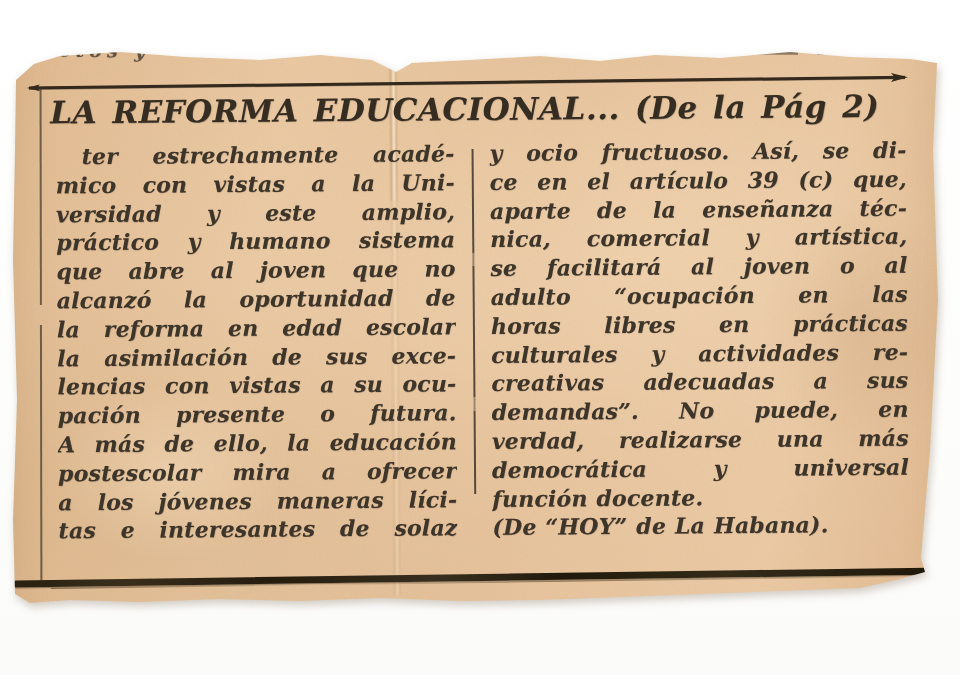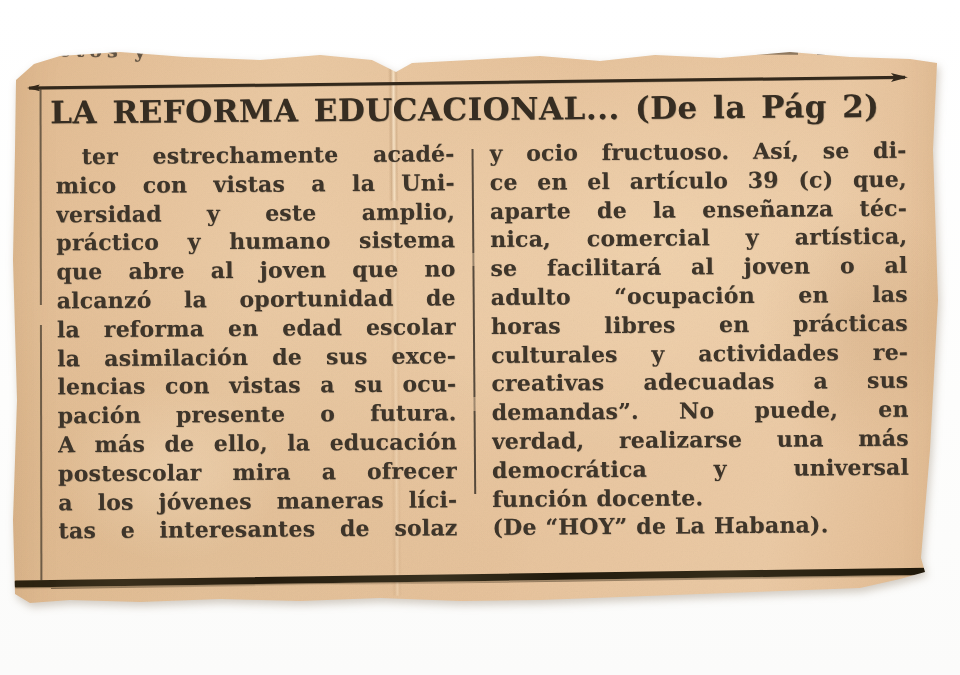--- a/index.html
+++ b/index.html
@@ -25,20 +25,21 @@
       937px 63px, 933px 150px, 938px 300px, 930px 450px, 921px 558px, 925px 572px,
       900px 579px, 860px 588px, 780px 591px, 700px 594px, 620px 597px, 540px 600px,
       460px 601px, 380px 598px, 300px 601px, 220px 599px, 140px 602px, 70px 600px,
       30px 603px, 15px 594px, 13px 520px, 17px 400px, 13px 260px, 15px 150px
     );
     background:
       radial-gradient(ellipse 420px 300px at 68% 36%, rgba(250,226,192,.38), rgba(250,226,192,0) 70%),
       radial-gradient(ellipse 520px 380px at 18% 78%, rgba(150,95,35,.10), rgba(150,95,35,0) 70%),
       radial-gradient(ellipse 760px 520px at 50% 50%, rgba(255,236,206,.20), rgba(0,0,0,0) 78%),
       linear-gradient(100deg,#e1ba90 0%,#e9c7a0 28%,#e5c098 55%,#eac8a2 80%,#e0b88e 100%);
+    font-style: italic;
   }
   .clipping::after{
     content:"";position:absolute;inset:0;pointer-events:none;
     box-shadow:inset 0 0 55px rgba(115,72,25,.22), inset 0 0 10px rgba(115,72,25,.15);
   }
   .grain{position:absolute;left:0;top:0;width:960px;height:675px;opacity:.07;pointer-events:none;mix-blend-mode:multiply;}
   .content{position:absolute;inset:0;transform:rotate(-0.45deg);transform-origin:50% 50%;color:#3e352a;}
 
   .crease{
     position:absolute;left:390px;top:50px;width:10px;height:545px;pointer-events:none;

